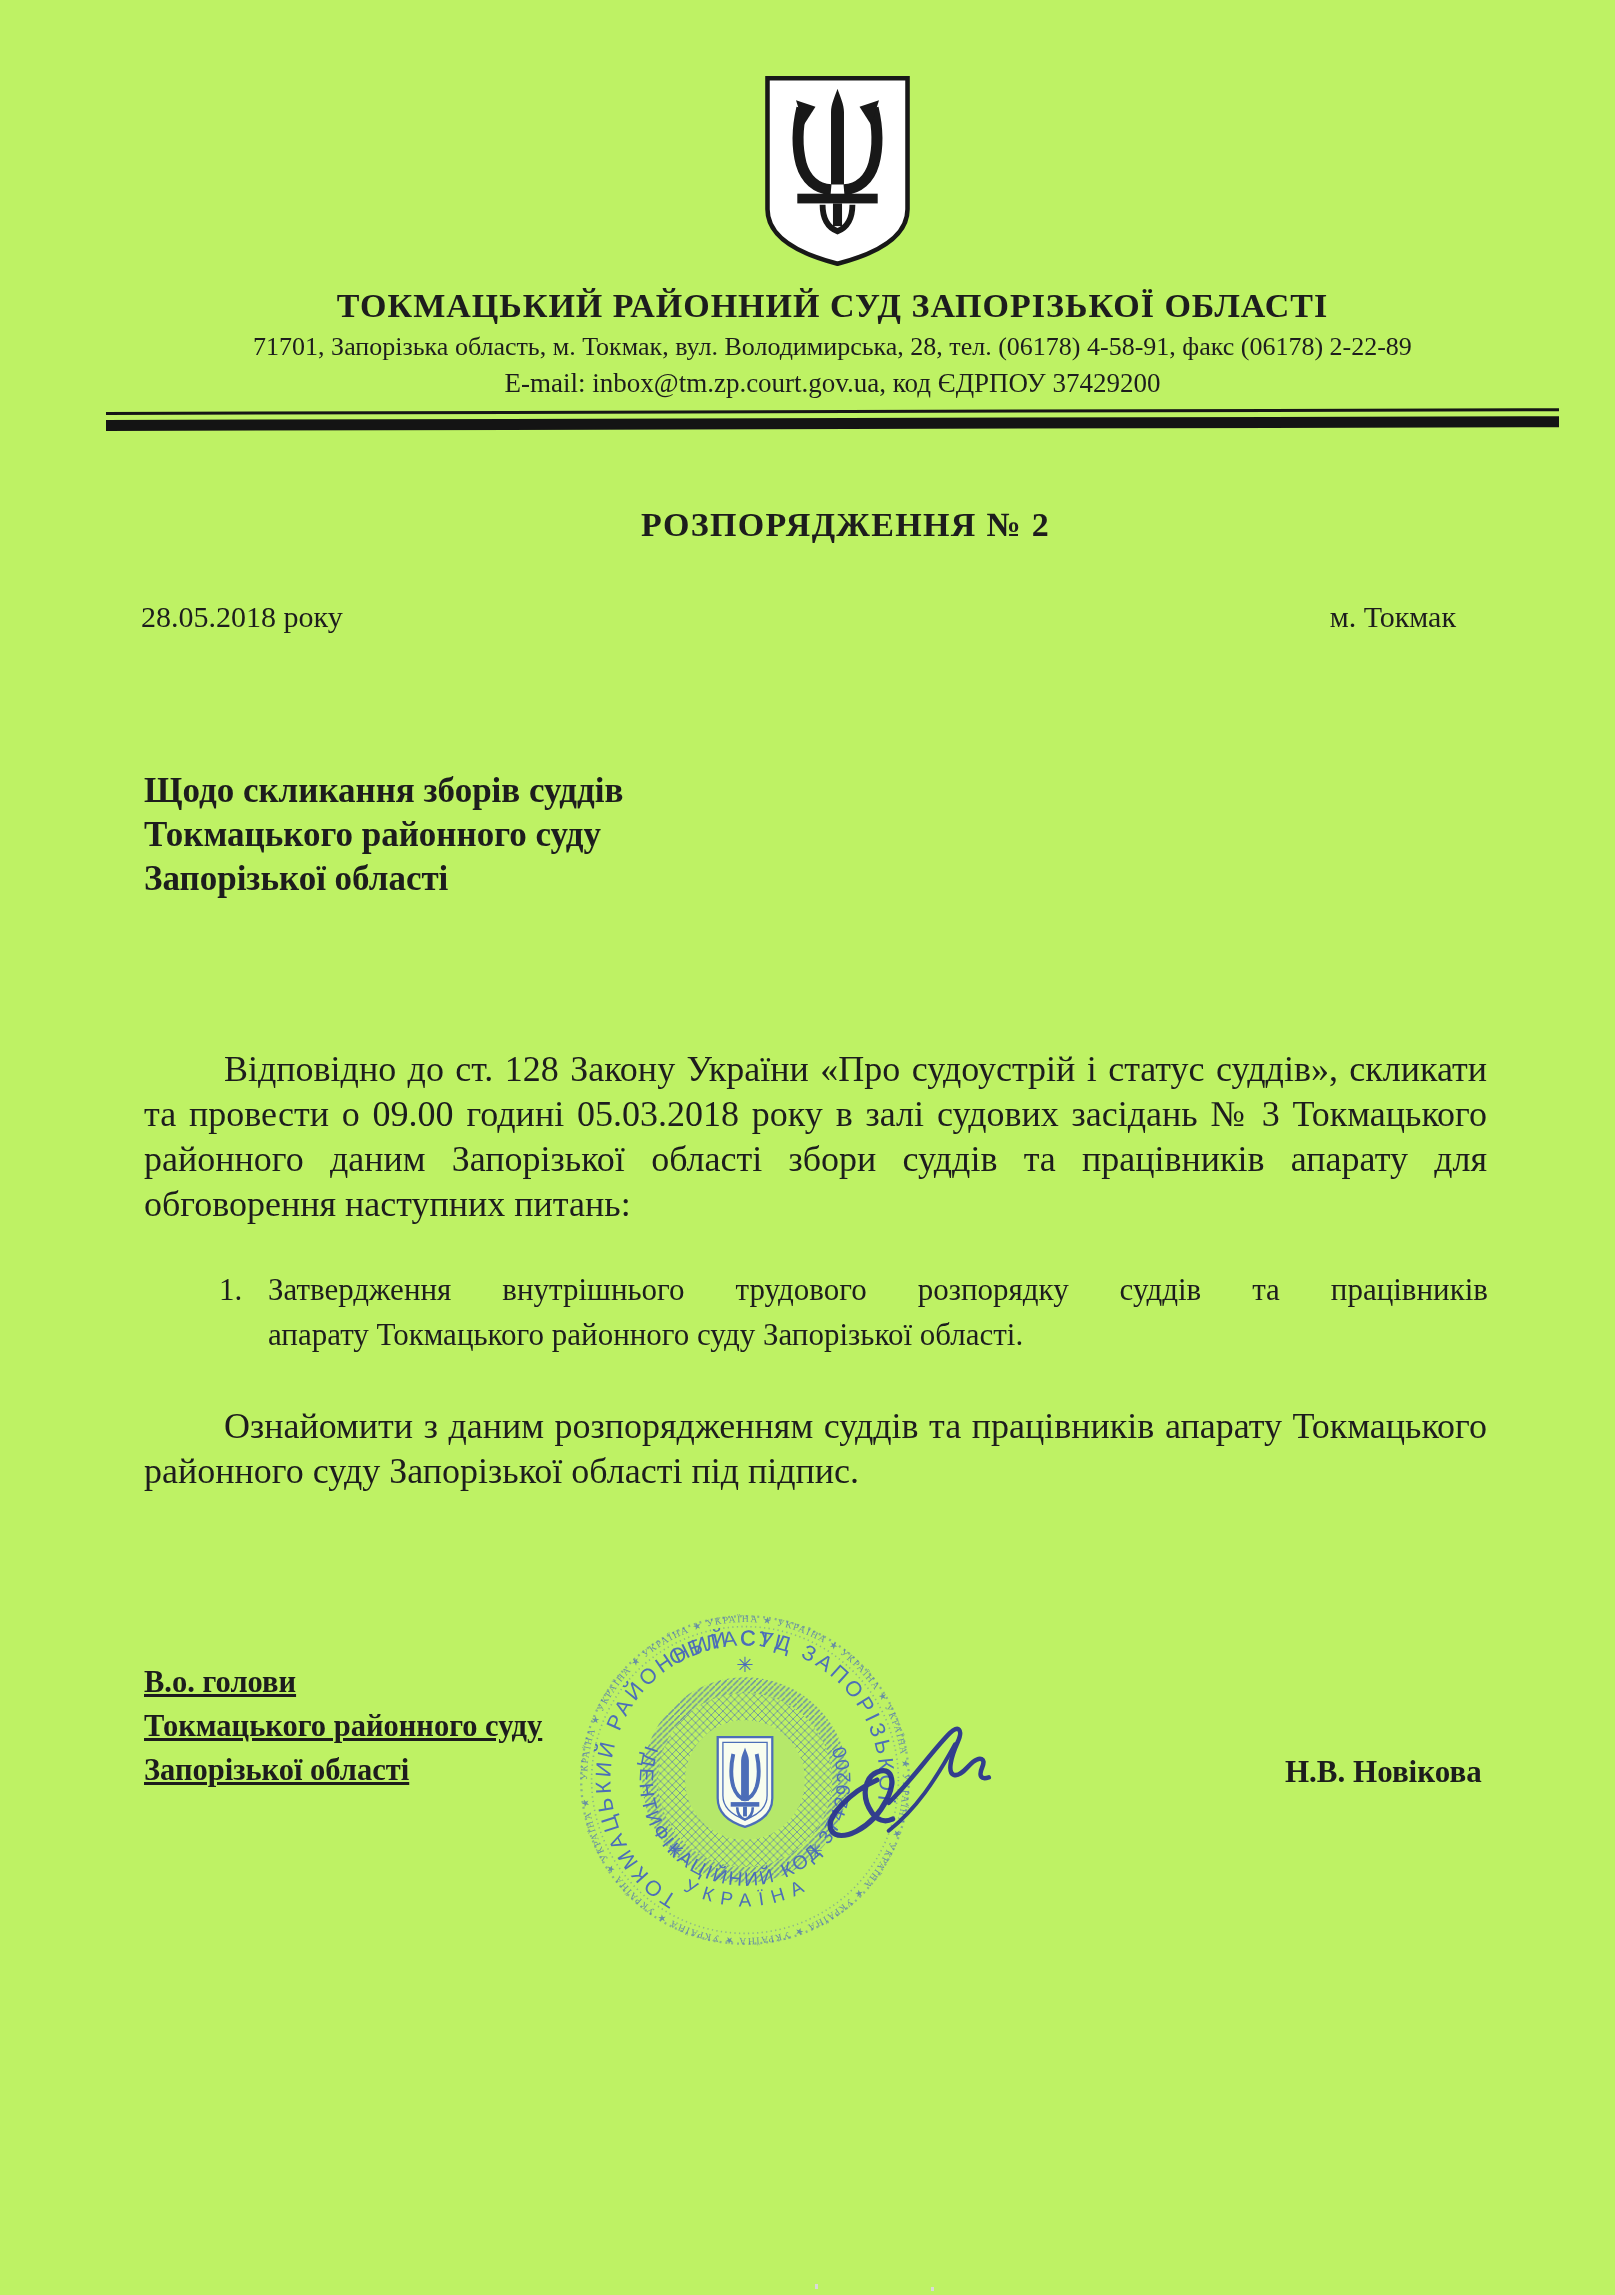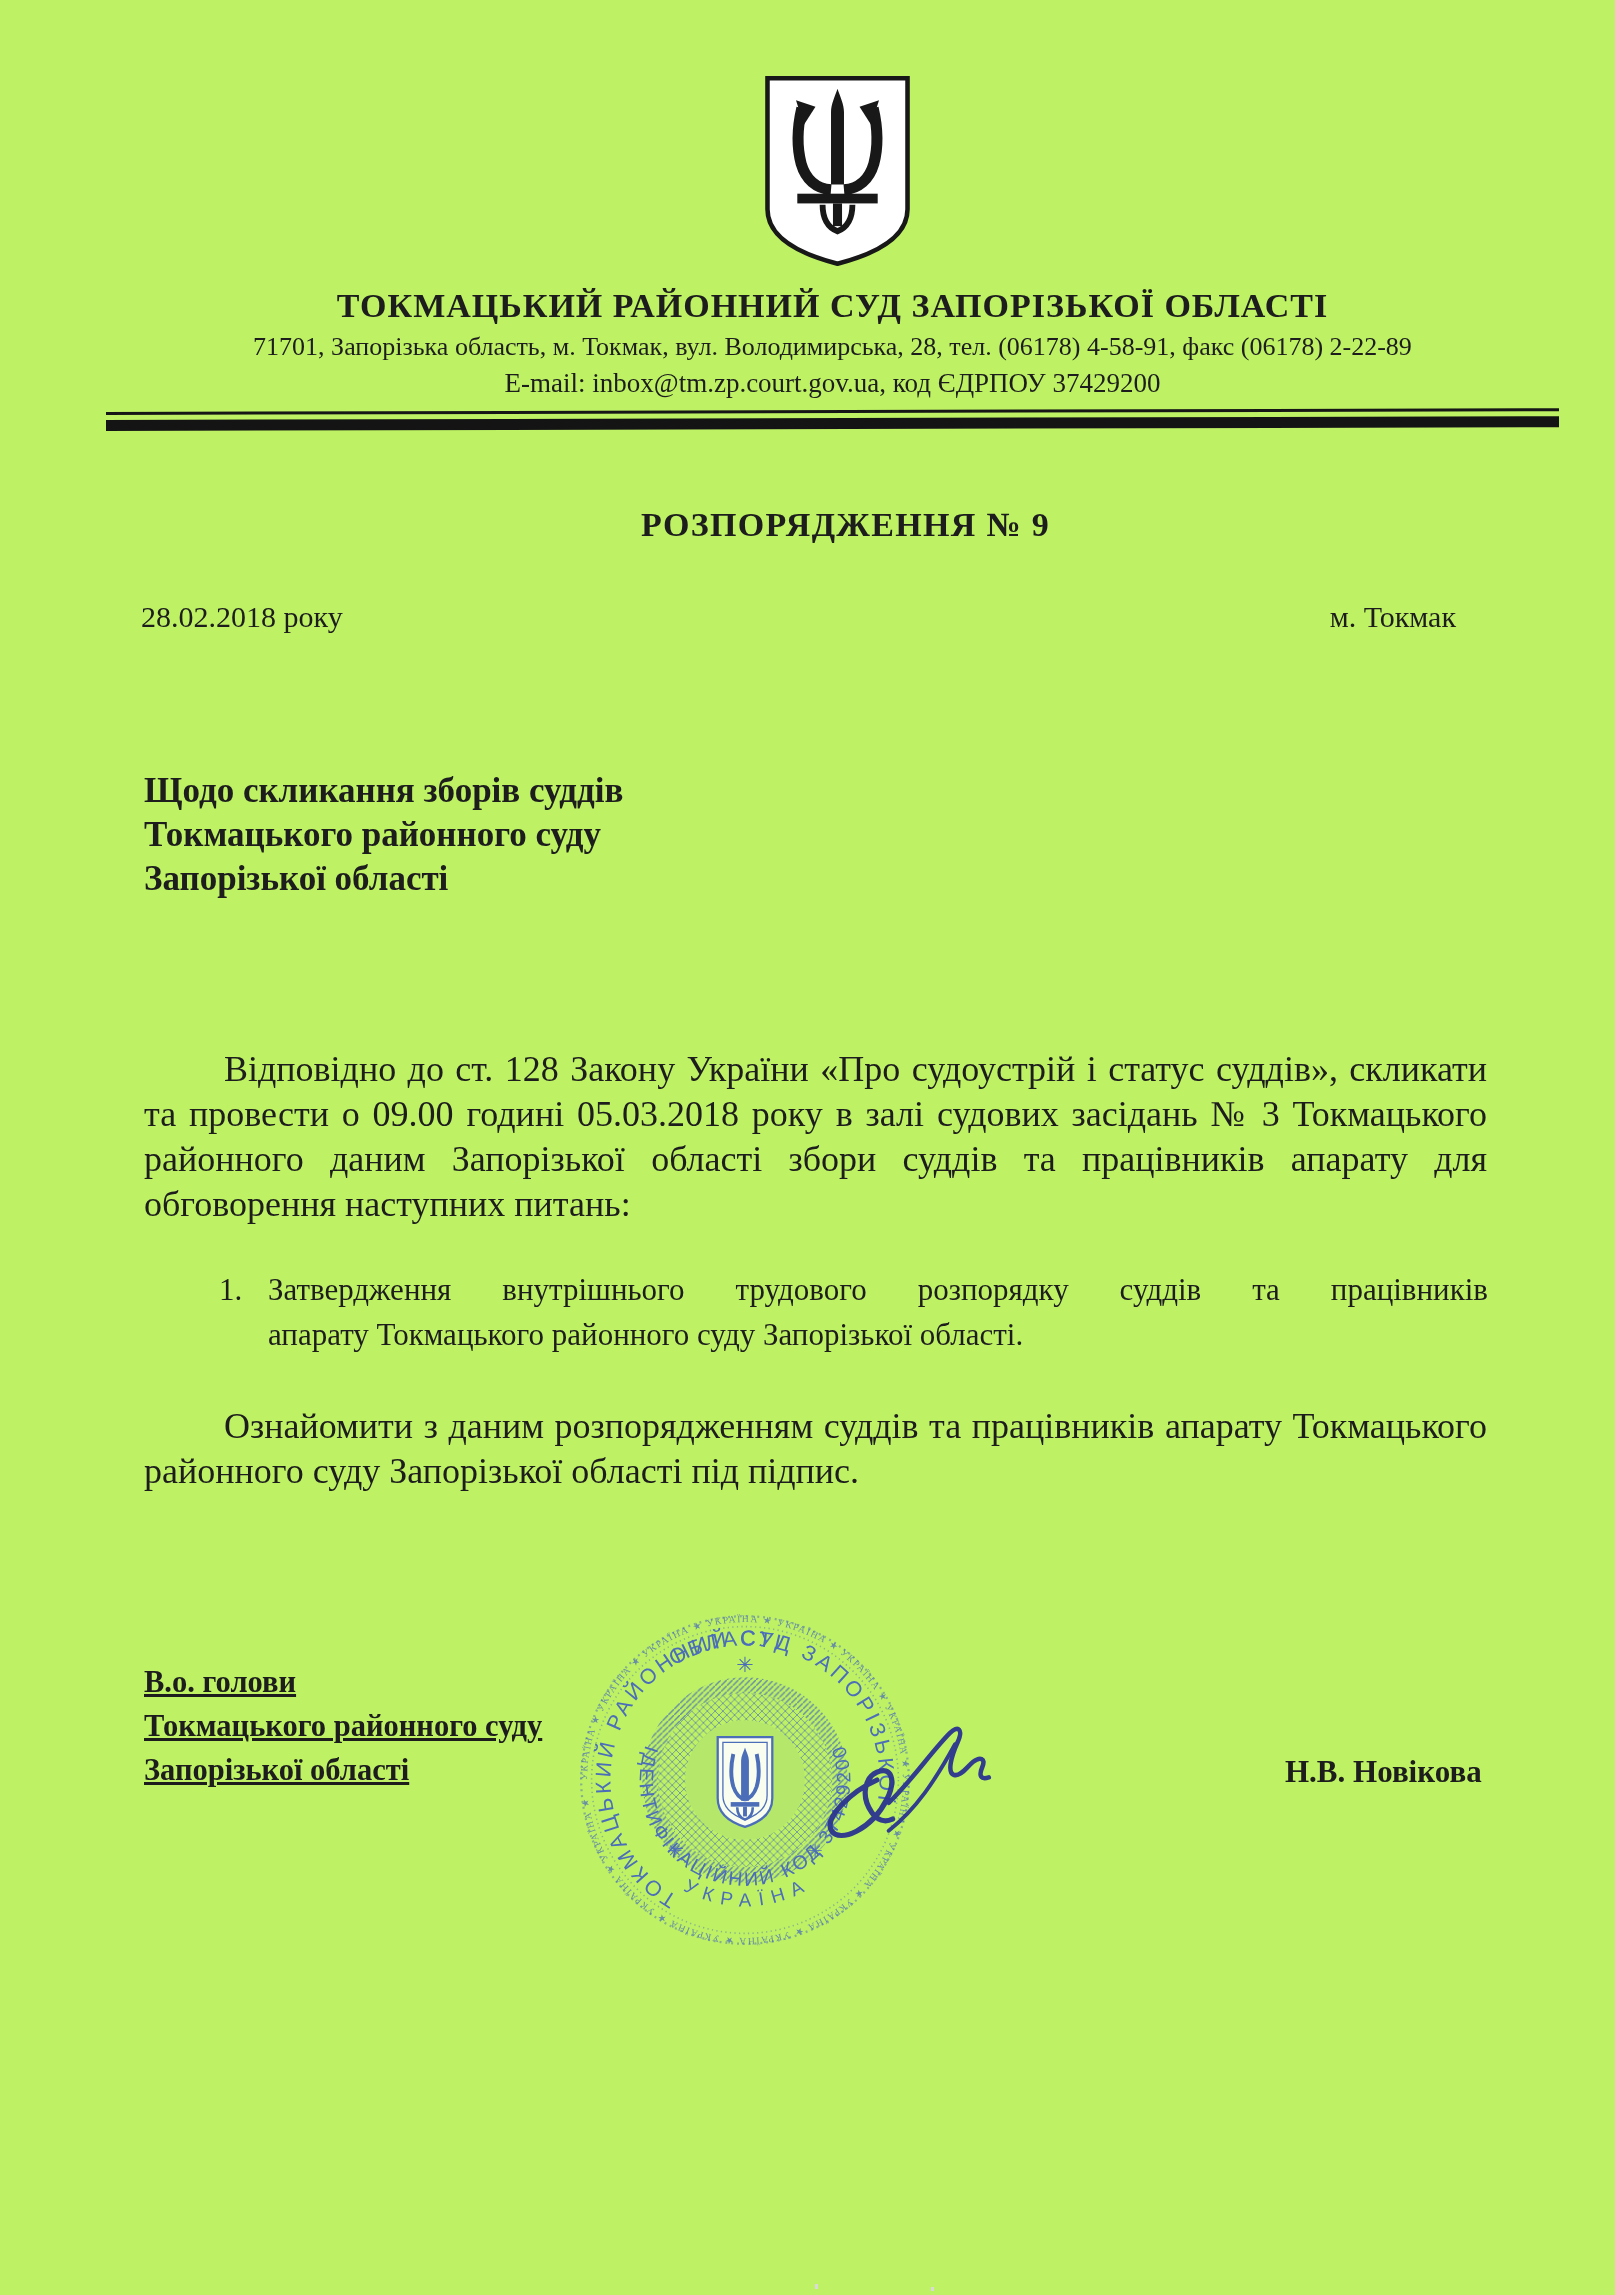--- a/index.html
+++ b/index.html
@@ -59,23 +59,23 @@
       </g>
     </svg>
   </div>
 
   <div class="abs org-name">ТОКМАЦЬКИЙ РАЙОННИЙ СУД ЗАПОРІЗЬКОЇ ОБЛАСТІ</div>
   <div class="abs address">71701, Запорізька область, м. Токмак, вул. Володимирська, 28, тел. (06178) 4-58-91, факс (06178) 2-22-89</div>
   <div class="abs email">E-mail: inbox@tm.zp.court.gov.ua, код ЄДРПОУ 37429200</div>
   <div class="abs rule-thin"></div>
   <div class="abs rule-thick"></div>
 
-  <div class="abs doc-title">РОЗПОРЯДЖЕННЯ № 9</div>
+  <div class="abs doc-title">РОЗПОРЯДЖЕННЯ № 2</div>
   <div class="abs dateline">
-    <span>28.02.2018 року</span>
+    <span>28.05.2018 року</span>
     <span>м. Токмак</span>
   </div>
 
   <div class="abs subject">
     <div>Щодо скликання зборів суддів</div>
     <div>Токмацького районного суду</div>
     <div>Запорізької області</div>
   </div>
 
   <div class="abs para p1">

